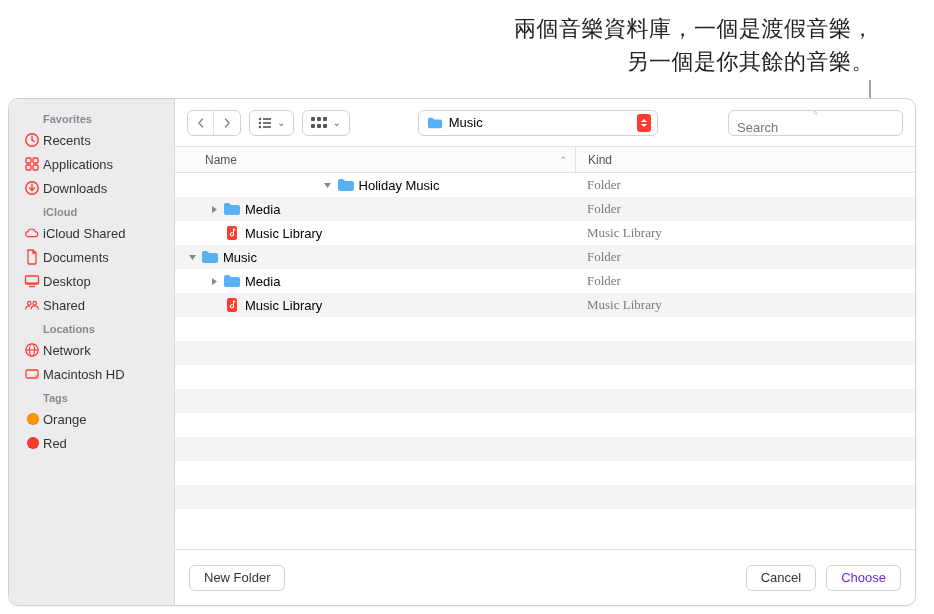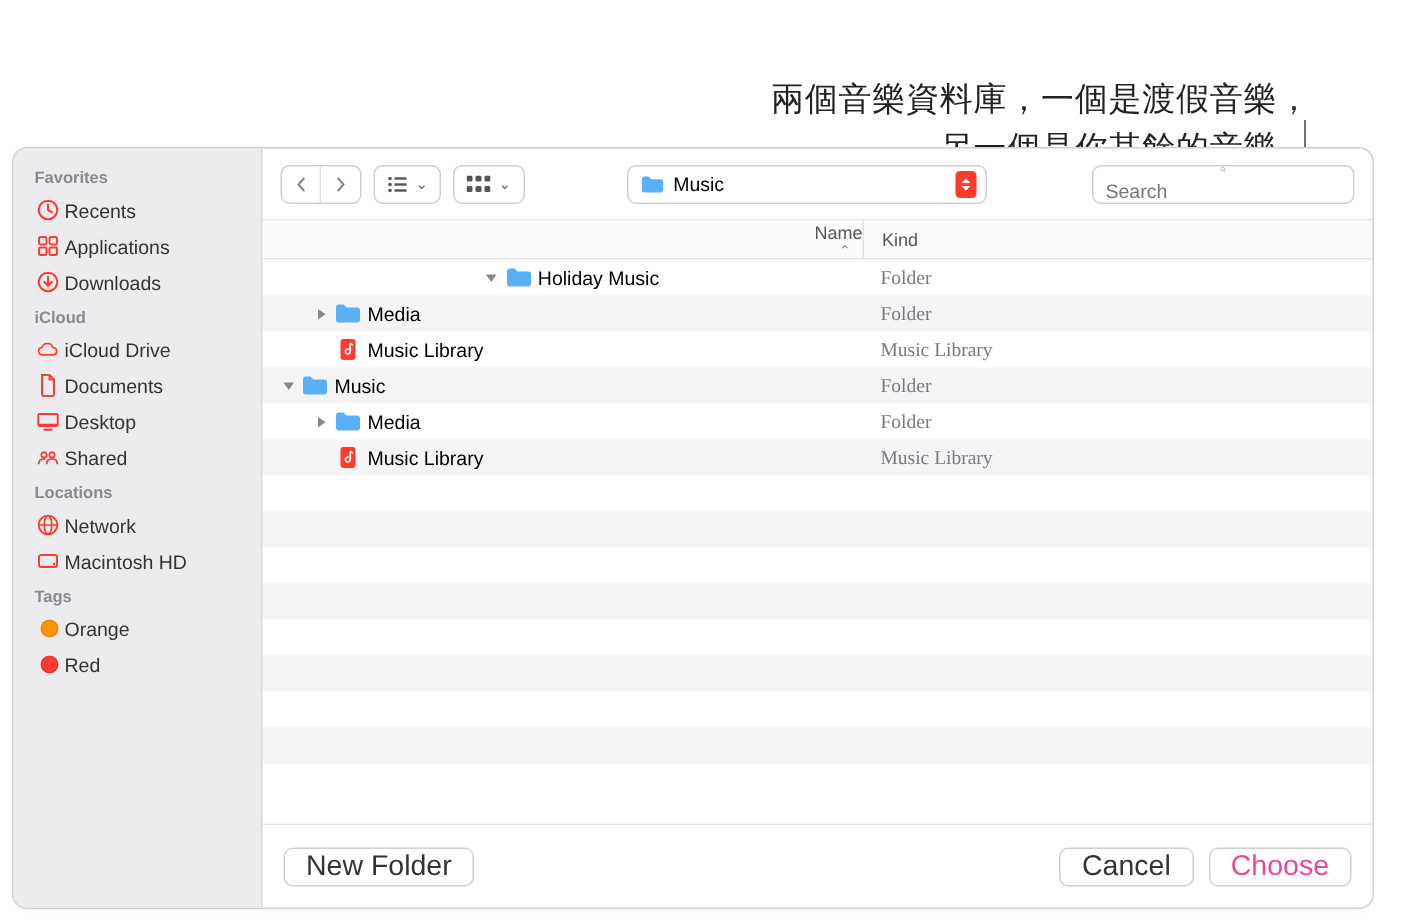--- a/index.html
+++ b/index.html
@@ -8,21 +8,20 @@
   
   .annotation {
     position: absolute;
     top: 12px;
     right: 60px;
     text-align: right;
     font-size: 22px;
     line-height: 1.5;
     color: #222;
     letter-spacing: 0.5px;
-    margin-top: 37px;
   }
 
   
   .callout-svg {
     position: absolute;
     top: 0;
     left: 0;
     width: 934px;
     height: 614px;
     pointer-events: none;
@@ -50,20 +49,21 @@
     border-right: 1px solid #d8d8da;
     padding-top: 8px;
     overflow: hidden;
     font-size: 13px;
   }
   .sb-section-title {
     color: #8a8a8e;
     font-size: 11px;
     font-weight: 600;
     padding: 6px 14px 3px 14px;
+    margin-left: 20px;
   }
   .sb-item {
     display: flex;
     align-items: center;
     padding: 3px 8px 3px 14px;
     color: #333;
     cursor: default;
     gap: 2px;
   }
   .sb-item .icon { width: 18px; height: 18px; display:flex; align-items:center; justify-content:center; }
@@ -167,21 +167,21 @@
   
   .col-headers {
     height: 26px;
     display: flex;
     align-items: center;
     border-bottom: 1px solid #e2e2e4;
     font-size: 12px;
     color: #555;
     background: #fcfcfc;
   }
-  .col-name { width: 400px; padding-left: 30px; display:flex; align-items:flex-end; justify-content:space-between;flex-direction:column;}
+  .col-name { width: 400px; padding-left: 30px; display:flex; align-items:center; justify-content:space-between;}
   .col-name .sort { font-size:9px; color:#888; margin-right:8px;}
   .col-kind { flex:1; padding-left: 12px; border-left: 1px solid #e2e2e4; height:100%; display:flex; align-items:center; }
 
   
   .file-list {
     flex: 1;
     overflow: auto;
     font-size: 13px;
   }
   .row {
@@ -215,26 +215,26 @@
     align-items: center;
     padding: 0 14px;
     gap: 10px;
   }
   .btn {
     height: 26px;
     border: 1px solid #d0d0d2;
     border-radius: 6px;
     background: #fff;
     padding: 0 14px;
-    font-size: 19px;
+    font-size: 13px;
     color: #333;
     display:flex; align-items:center;
     cursor: default;
   }
-  .btn.disabled { color: #ec4899; }
+  .btn.disabled { color: #6d28d9; }
   .footer .spacer { flex:1; }
 
 </style>
 </head>
 <body>
 
 <div class="annotation">
   <div>兩個音樂資料庫，一個是渡假音樂，</div>
   <div>另一個是你其餘的音樂。</div>
 </div>
@@ -276,21 +276,21 @@
         </span>
         <span>Downloads</span>
       </div>
       <div class="sb-section-title">iCloud</div>
       <div class="sb-item">
         <span class="icon">
           <svg viewBox="0 0 18 14">
             <path d="M5 11 Q2 11 2 8 Q2 5.5 4.5 5.5 Q5 2.5 8.5 2.5 Q12 2.5 12.5 5.5 Q15.5 5.5 15.5 8.5 Q15.5 11 13 11 Z" fill="none" stroke="#ff3b30" stroke-width="1.3"></path>
           </svg>
         </span>
-        <span>iCloud Drive</span>
+        <span>iCloud Shared</span>
       </div>
       <div class="sb-item">
         <span class="icon">
           <svg viewBox="0 0 14 16">
             <path d="M3 1 H8 L11 4 V14 Q11 15 10 15 H4 Q3 15 3 14 Z" fill="none" stroke="#ff3b30" stroke-width="1.3"></path>
             <path d="M8 1 V4 H11" fill="none" stroke="#ff3b30" stroke-width="1.3"></path>
           </svg>
         </span>
         <span>Documents</span>
       </div>

